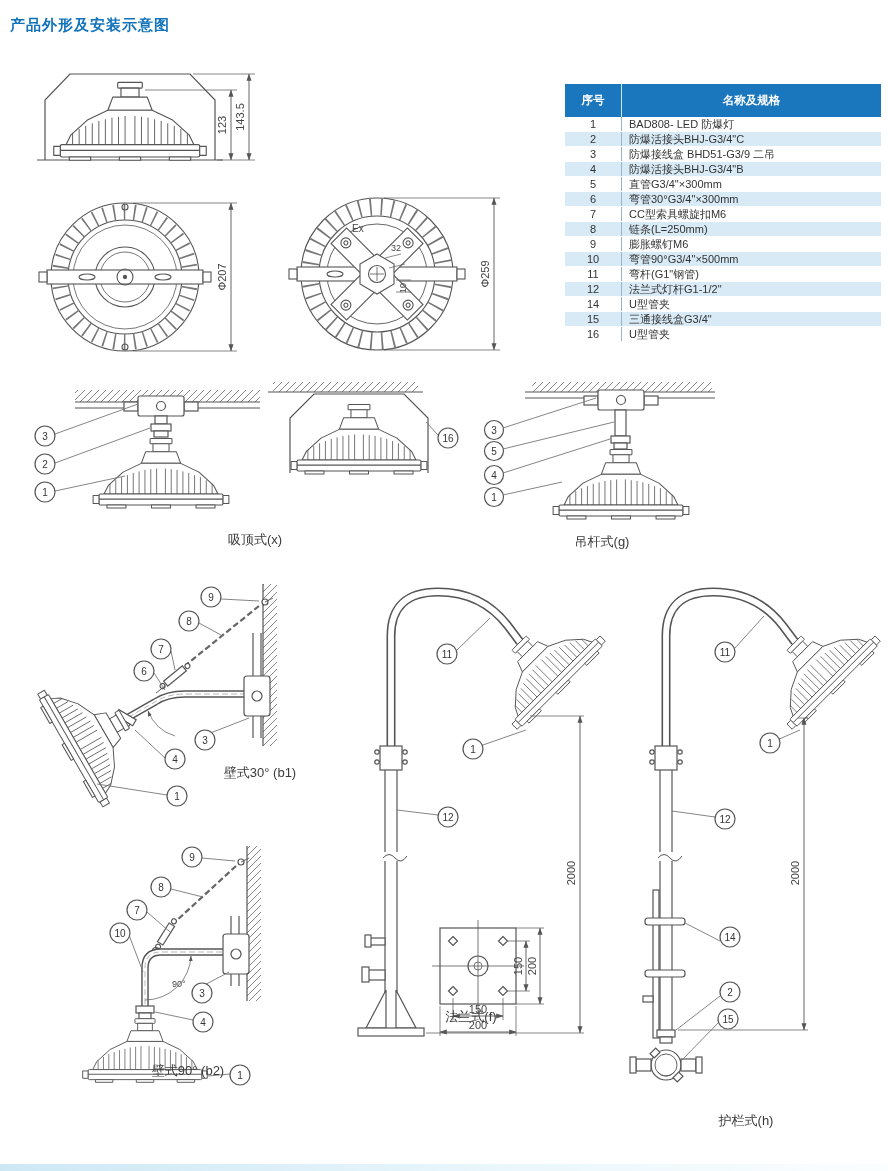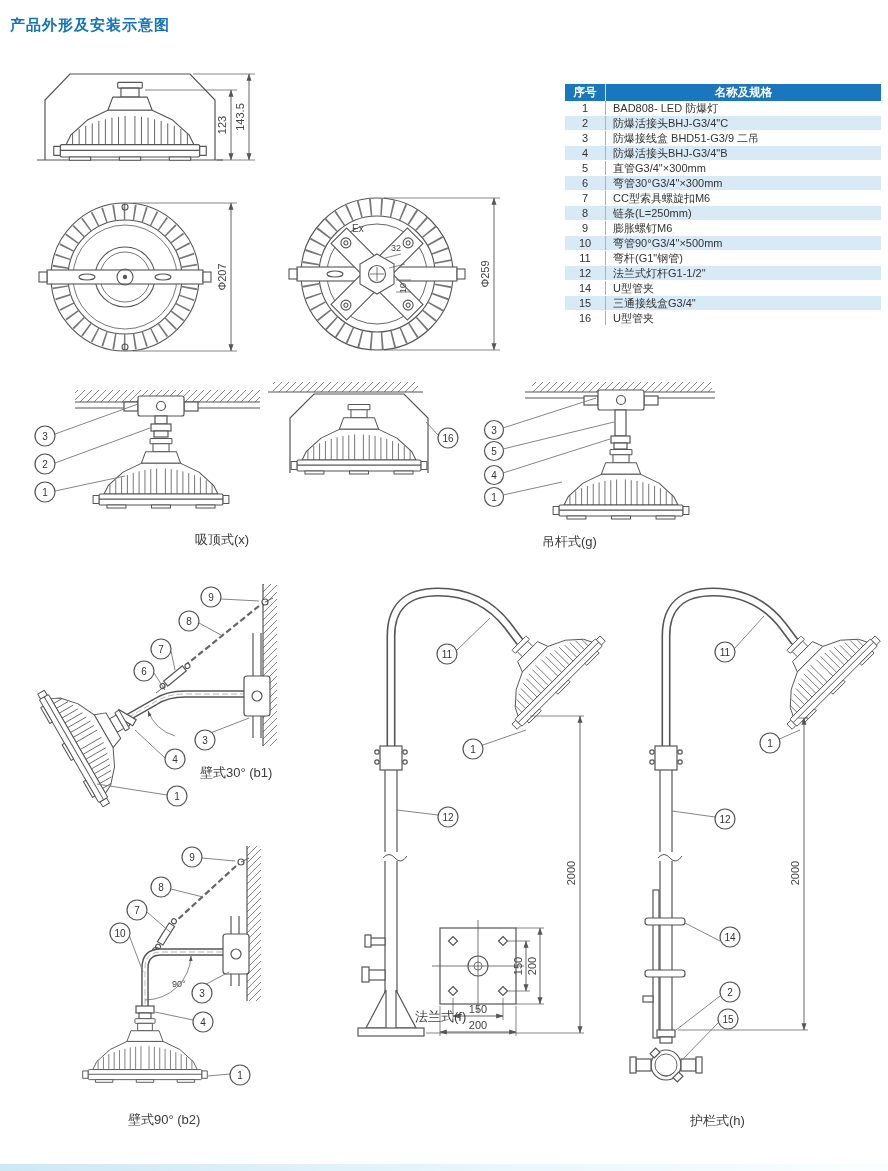--- a/index.html
+++ b/index.html
@@ -7,23 +7,23 @@
         font-family:"Liberation Sans","DejaVu Sans",sans-serif;}
   .title{position:absolute;left:10px;top:16px;font-size:15px;font-weight:bold;
          color:#1273bb;letter-spacing:1px;}
   .drawing{position:absolute;}
   svg{display:block;overflow:visible;}
   svg text{font-family:"Liberation Sans","DejaVu Sans",sans-serif;}
   .dim{font-size:11px;fill:#444;}
   .dims{font-size:9px;fill:#444;}
   .cnum{font-size:10px;fill:#333;}
   .exm{font-size:10px;fill:#444;}
-  .caption{position:absolute;font-size:13px;color:#3a3a3a;white-space:nowrap;}
+  .caption{position:absolute;font-size:13px;color:#3a3a3a;text-align:center;white-space:nowrap;}
   .parts{position:absolute;left:565px;top:84px;width:316px;border-collapse:collapse;table-layout:fixed;}
-  .parts th{background:#1a77bd;color:#fff;font-size:11.5px;font-weight:bold;height:17px;padding:0;line-height:17px;}
+  .parts th{background:#1a77bd;color:#fff;font-size:11.5px;font-weight:bold;height:17px;padding:8px;line-height:17px;}
   .parts th:first-child{width:40px;border-right:1px solid #cfe6f5;}
   .parts td{font-size:11px;color:#333;height:14px;line-height:14px;padding:0 0 0 7px;
             white-space:nowrap;overflow:hidden;border-bottom:1px solid #fff;}
   .parts td:first-child{text-align:center;padding:0;border-right:1px solid #93b7cc;}
   .parts tbody tr:nth-child(even) td{background:#d7eaf6;}
   .footer-bar{position:absolute;left:0;bottom:0;width:888px;height:7px;
               background:linear-gradient(90deg,#cde8f5 0%,#e9f6fc 55%,#fbfeff 100%);}
 </style>
 </head>
 <body>
@@ -411,21 +411,21 @@
       <g>
           <circle cx="178" cy="196" r="10" fill="#fff"></circle>
           <text class="cnum" x="178" y="199.5" text-anchor="middle" stroke="none">4</text>
         </g>
       <g>
           <circle cx="215" cy="249" r="10" fill="#fff"></circle>
           <text class="cnum" x="215" y="252.5" text-anchor="middle" stroke="none">1</text>
         </g>
     </svg>
   </div>
-  <div class="caption" style="left:128px;top:1111px;width:120px">壁式90° (b2)</div>
+  <div class="caption" style="left:128px;top:1062px;width:120px">壁式90° (b2)</div>
 
   <div class="drawing" style="left:330px;top:578px">
     <svg width="280" height="505" viewBox="0 0 280 505" stroke="#555" fill="none" stroke-width="1.2">
       <path d="M61,168 V58 Q61,14 108,14 Q152,14 178,48 L190,64" stroke="#555" stroke-width="9"></path>
       <path d="M61,168 V58 Q61,14 108,14 Q152,14 178,48 L190,64" stroke="#fff" stroke-width="5.8"></path>
       <use href="#lampSym" xlink:href="#lampSym" transform="translate(190,66) rotate(-45) scale(0.67)"></use>
       <rect x="50" y="168" width="22" height="24" fill="#fff"></rect>
       <circle cx="47" cy="174" r="2.2"></circle>
         <circle cx="47" cy="184" r="2.2"></circle>
       <circle cx="75" cy="174" r="2.2"></circle>

